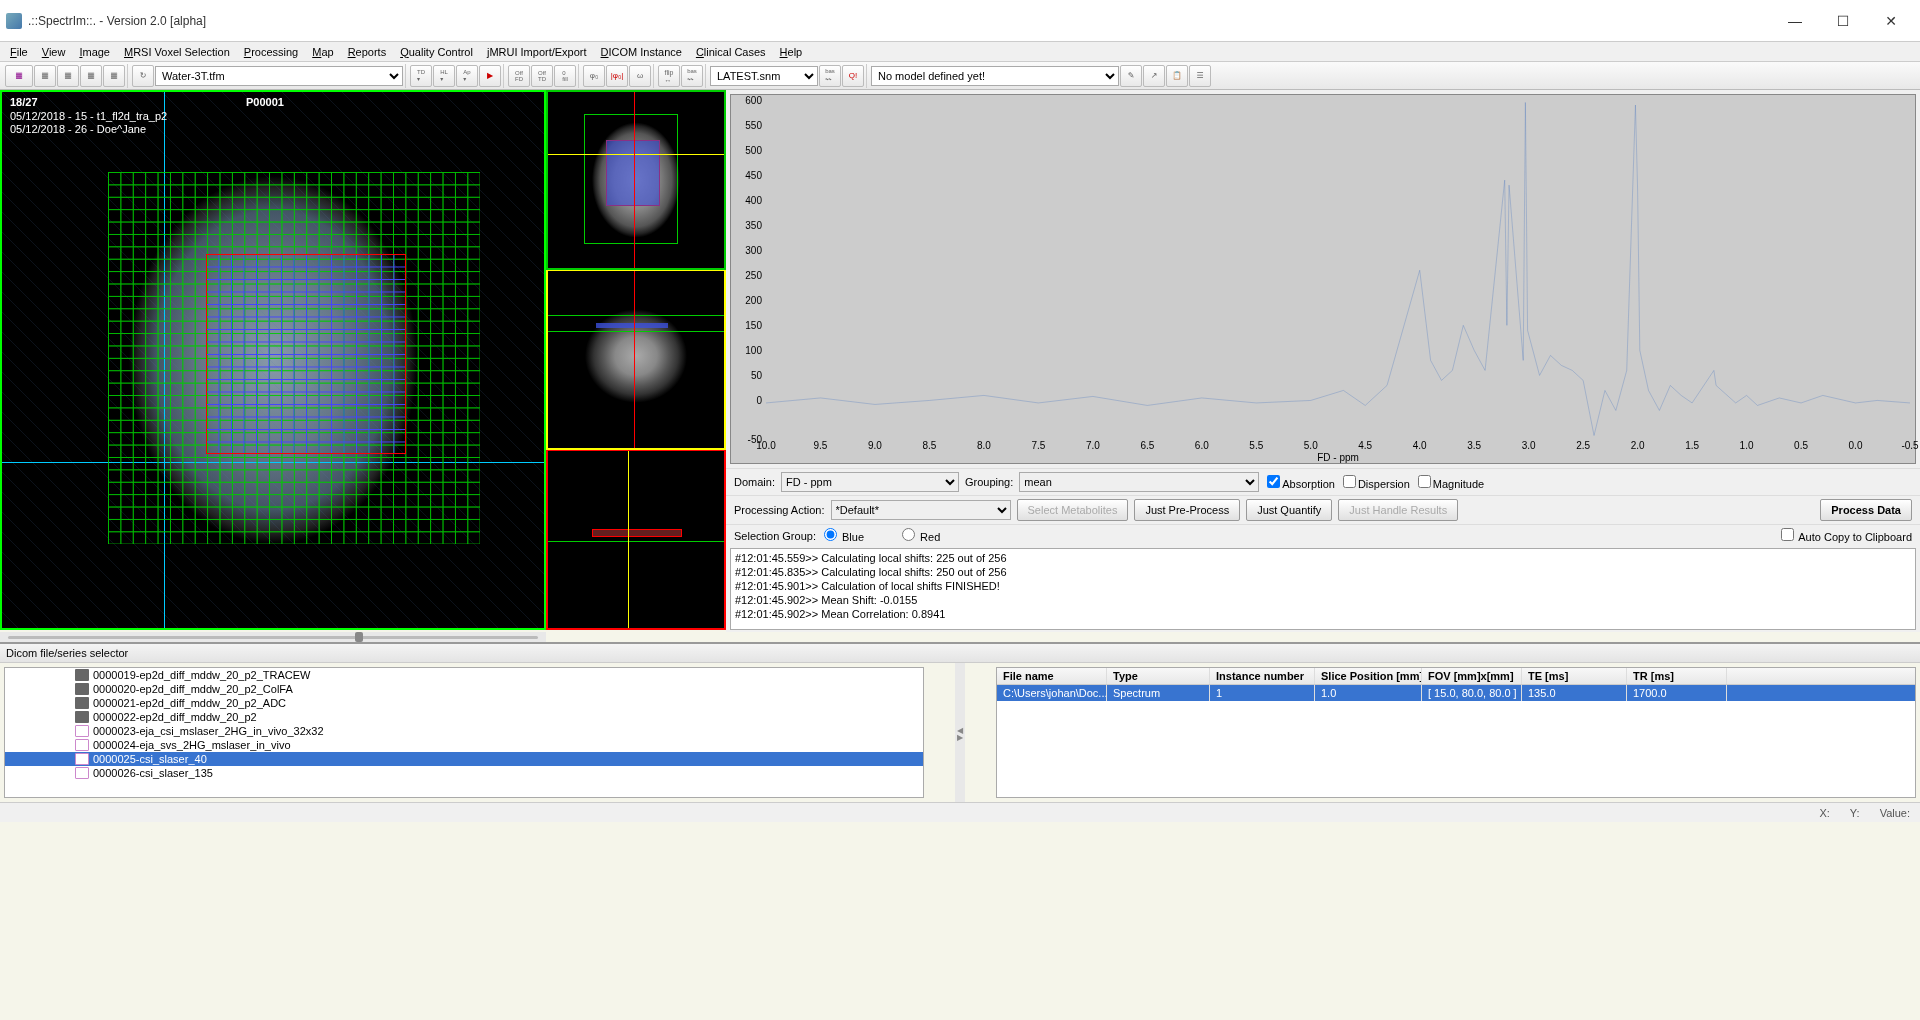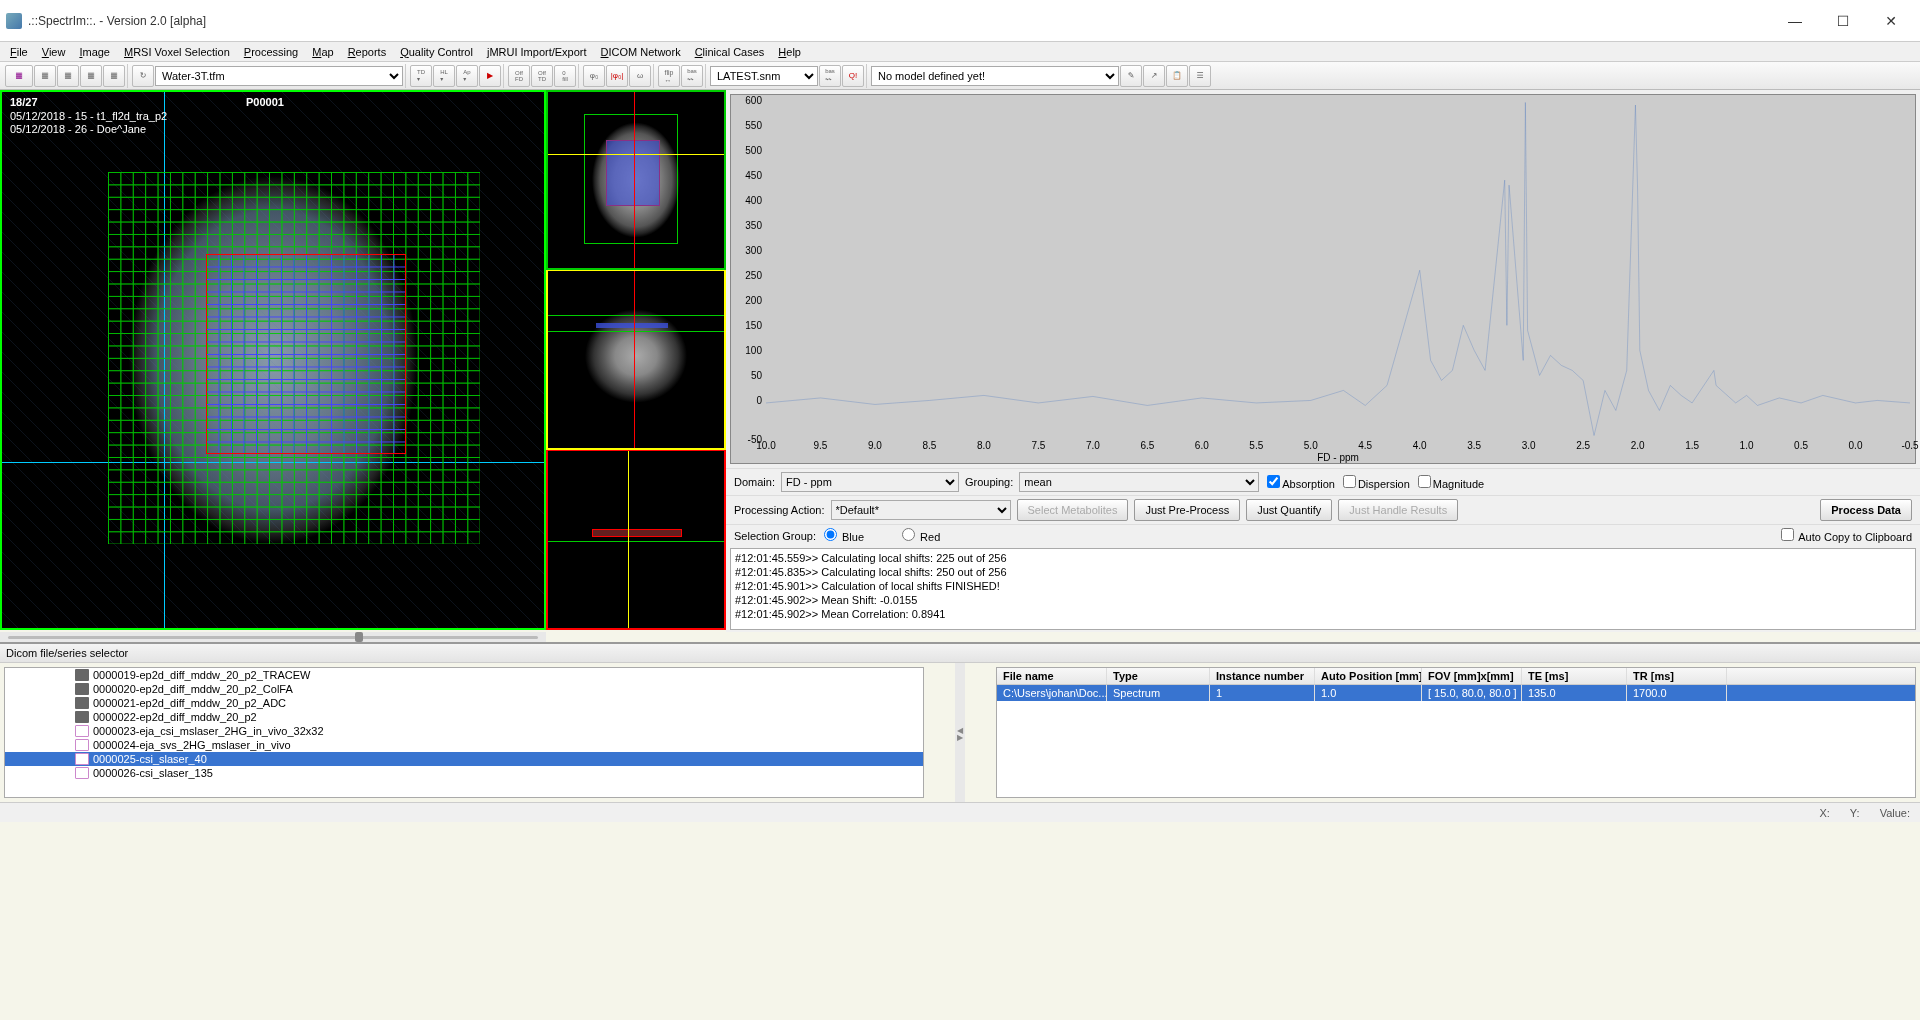--- a/index.html
+++ b/index.html
@@ -112,21 +112,21 @@
 <div class="menu-bar" id="menu-bar">
     <span class="menu-item">File</span>
     <span class="menu-item">View</span>
     <span class="menu-item">Image</span>
     <span class="menu-item">MRSI Voxel Selection</span>
     <span class="menu-item">Processing</span>
     <span class="menu-item">Map</span>
     <span class="menu-item">Reports</span>
     <span class="menu-item">Quality Control</span>
     <span class="menu-item">jMRUI Import/Export</span>
-    <span class="menu-item">DICOM Network</span>
+    <span class="menu-item">DICOM Instance</span>
     <span class="menu-item">Clinical Cases</span>
     <span class="menu-item">Help</span>
   </div>
 
 <div class="toolbar">
   <div class="tb-group">
     <div class="tb-btn purple" style="width:28px">▦</div>
     <div class="tb-btn">▦</div>
     <div class="tb-btn">▦</div>
     <div class="tb-btn">▦</div>
@@ -339,21 +339,21 @@
         </div>
       </div>
     <div class="splitter">
         <span class="arrows">◀▶</span>
       </div>
     <div class="file-table" id="file-table">
         <div class="ft-header">
           <div class="ft-cell c1">File name</div>
           <div class="ft-cell c2">Type</div>
           <div class="ft-cell c3">Instance number</div>
-          <div class="ft-cell c4">Auto Position [mm]</div>
+          <div class="ft-cell c4">Slice Position [mm]</div>
           <div class="ft-cell c5">FOV [mm]x[mm]</div>
           <div class="ft-cell c6">TE [ms]</div>
           <div class="ft-cell c7">TR [ms]</div>
         </div>
         <div class="ft-row selected">
           <div class="ft-cell c1">C:\Users\johan\Doc...</div>
           <div class="ft-cell c2">Spectrum</div>
           <div class="ft-cell c3">1</div>
           <div class="ft-cell c4">1.0</div>
           <div class="ft-cell c5">[ 15.0, 80.0, 80.0 ]</div>

